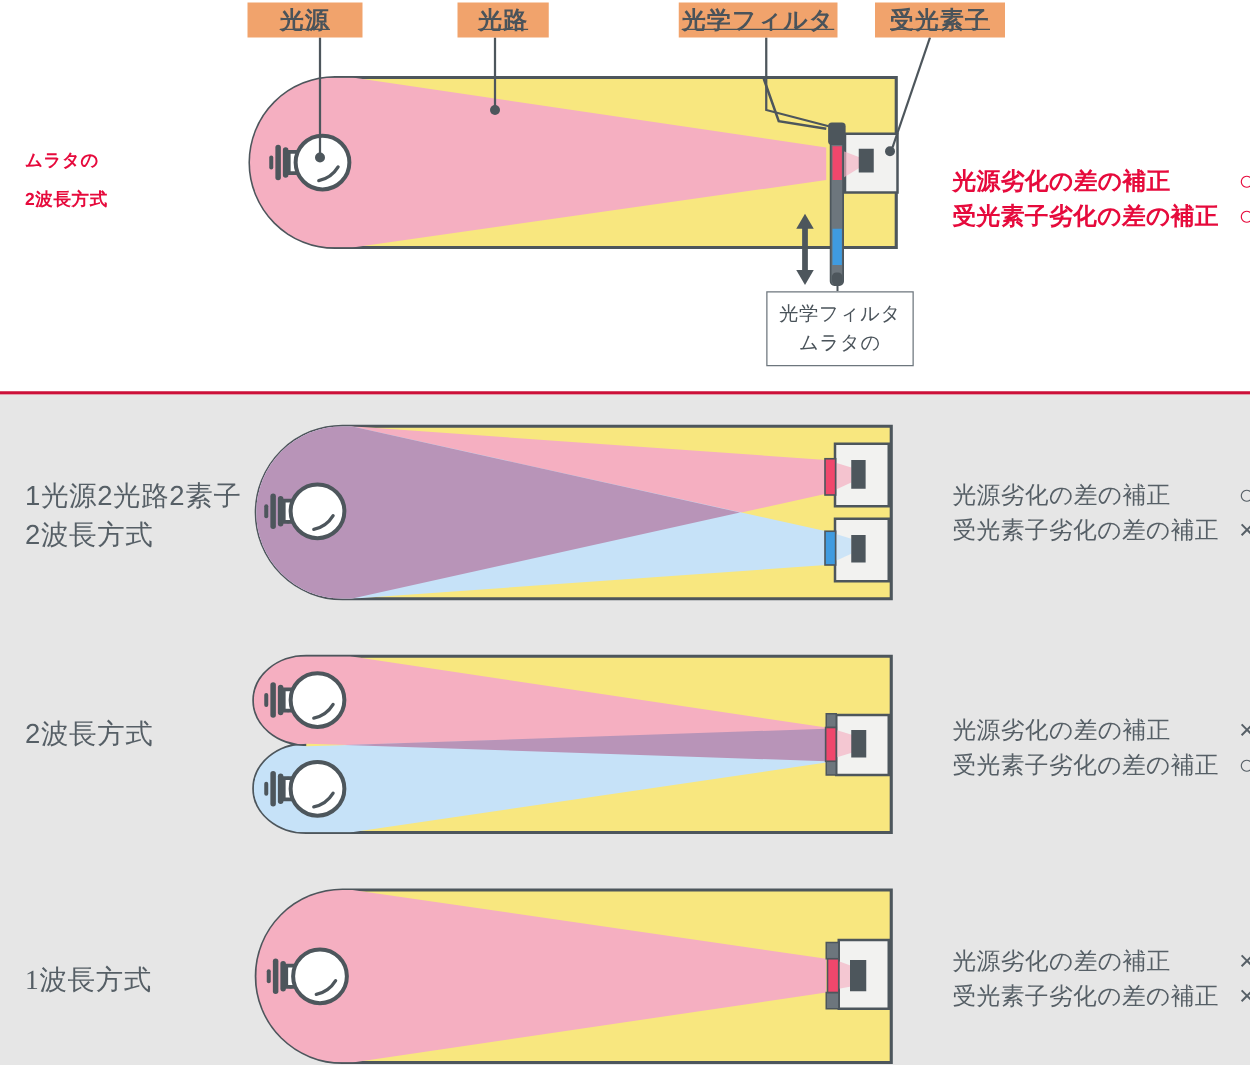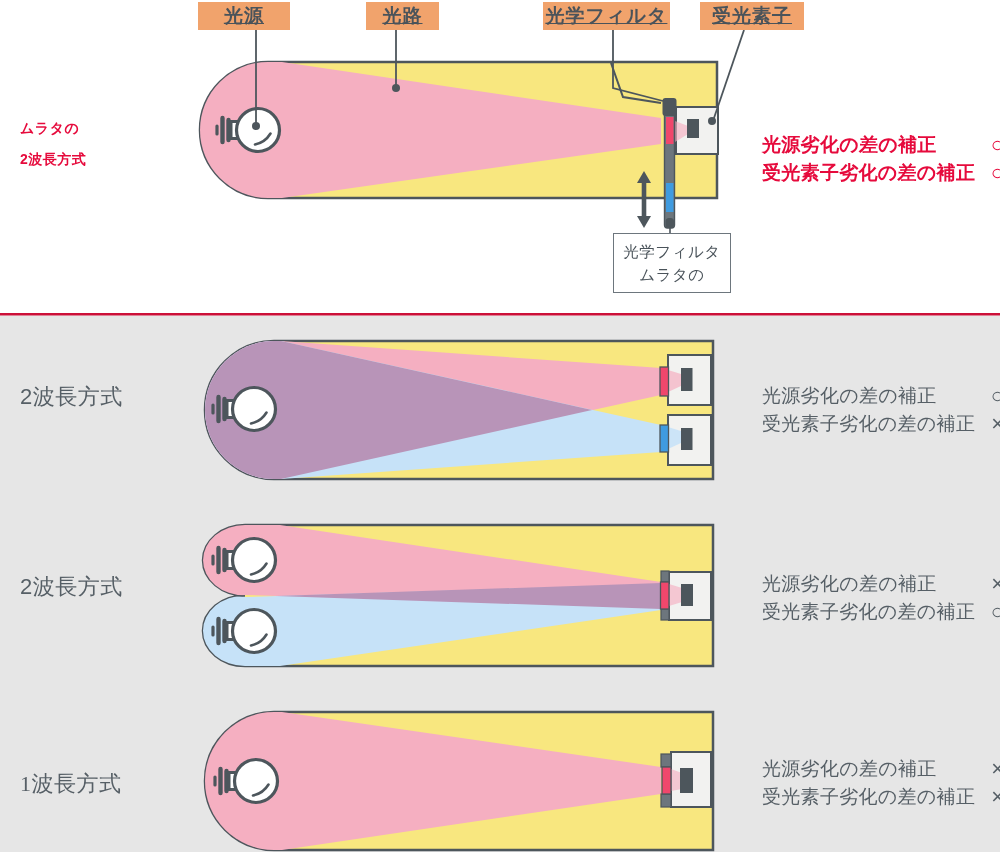--- a/index.html
+++ b/index.html
@@ -184,20 +184,21 @@
       <span class="lbl">光源劣化の差の補正</span>
       <span class="mark">○</span>
     </div>
     <div class="row">
       <span class="lbl">受光素子劣化の差の補正</span>
       <span class="mark">○</span>
     </div>
   </div>
 
   <div class="txt name-label" style="left:20px;top:381px;">
+    <div>1光源2光路2素子</div>
     <div>2波長方式</div>
   </div>
   <div class="rows gray" style="left:738px;top:382px;">
     <div class="row">
       <span class="lbl">光源劣化の差の補正</span>
       <span class="mark">○</span>
     </div>
     <div class="row">
       <span class="lbl">受光素子劣化の差の補正</span>
       <span class="mark">×</span>

